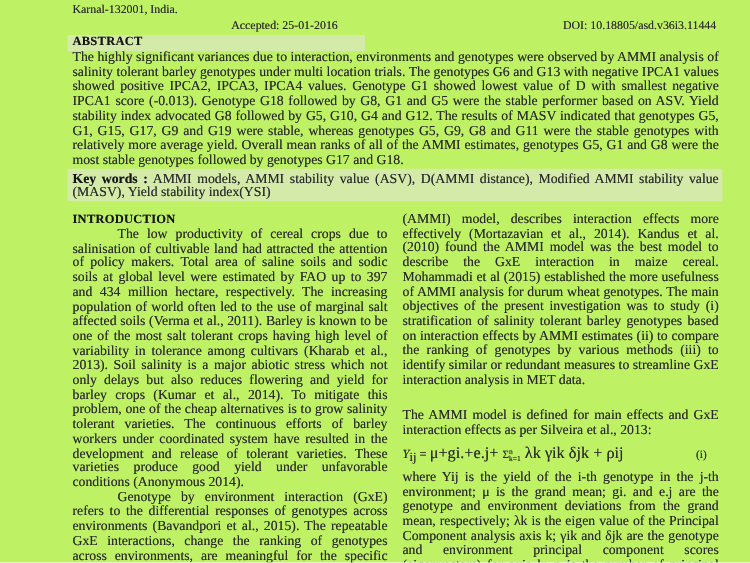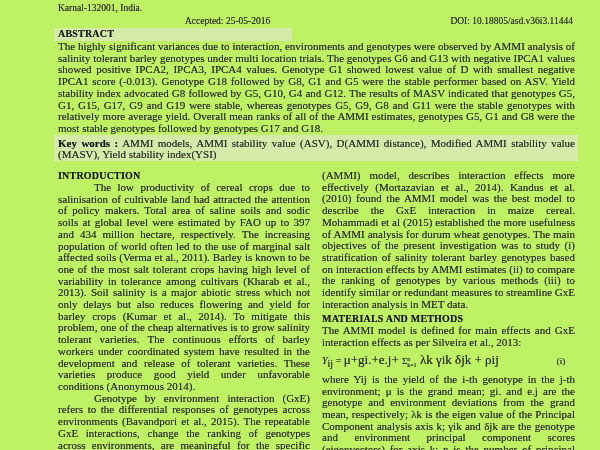--- a/index.html
+++ b/index.html
@@ -29,21 +29,21 @@
   .abstract-head{margin-top:2px;}
   p{margin:0;font-size:11px;line-height:11.7px;text-align:justify;position:relative;z-index:1;}
   .abstract-body{margin-top:1px;}
   .keywords{margin-top:3px;}
   .keywords b{color:#151515;}
   .columns{display:flex;gap:12px;margin-top:9px;align-items:flex-start;}
   .col-left{width:252px;flex:none;}
   .col-right{width:253px;flex:none;}
   .indent{text-indent:36px;}
   .col-right .sec{margin-top:3px;}
-  .methods-intro{margin-top:0;}
+  .methods-intro{margin-top:17px;}
   .formula{
     position:relative;z-index:1;
     font-size:10px;line-height:13px;
     margin:4px 0 4px 0;
     white-space:nowrap;
   }
   .formula .var{font-style:italic;}
   .formula sub{font-size:10px;}
   .formula .terms{font-size:13px;}
   .sum-limits{
@@ -56,21 +56,21 @@
 </style>
 </head>
 <body>
 
 <div class="page">
   <div class="content">
 
     <div class="affil">Karnal-132001, India.</div>
 
     <div class="meta-row">
-      <span class="meta-accepted">Accepted: 25-05-2016</span>
+      <span class="meta-accepted">Accepted: 25-01-2016</span>
       <span class="meta-doi">DOI: 10.18805/asd.v36i3.11444</span>
     </div>
 
     <div class="scan-band band-abstract"></div>
     <div class="scan-band band-keywords"></div>
 
     <h2 class="sec abstract-head">ABSTRACT</h2>
     <p class="abstract-body">The highly significant variances due to interaction, environments and genotypes were observed by AMMI analysis of salinity tolerant barley genotypes under multi location trials. The genotypes G6 and G13 with negative IPCA1 values showed positive IPCA2, IPCA3, IPCA4 values. Genotype G1 showed lowest value of D with smallest negative IPCA1 score (-0.013). Genotype G18 followed by G8, G1 and G5 were the stable performer based on ASV. Yield stability index advocated G8 followed by G5, G10, G4 and G12. The results of MASV indicated that genotypes G5, G1, G15, G17, G9 and G19 were stable, whereas genotypes G5, G9, G8 and G11 were the stable genotypes with relatively more average yield. Overall mean ranks of all of the AMMI estimates, genotypes G5, G1 and G8 were the most stable genotypes followed by genotypes G17 and G18.</p>
 
     <p class="keywords"><b>Key words :</b> <span>AMMI models, AMMI stability value (ASV), D(AMMI distance), Modified AMMI stability value (MASV), Yield stability index(YSI)</span></p>
@@ -78,21 +78,20 @@
     <div class="columns">
 
       <div class="col-left">
         <h2 class="sec">INTRODUCTION</h2>
         <p class="indent">The low productivity of cereal crops due to salinisation of cultivable land had attracted the attention of policy makers. Total area of saline soils and sodic soils at global level were estimated by FAO up to 397 and 434 million hectare, respectively. The increasing population of world often led to the use of marginal salt affected soils (Verma et al., 2011). Barley is known to be one of the most salt tolerant crops having high level of variability in tolerance among cultivars (Kharab et al., 2013). Soil salinity is a major abiotic stress which not only delays but also reduces flowering and yield for barley crops (Kumar et al., 2014). To mitigate this problem, one of the cheap alternatives is to grow salinity tolerant varieties. The continuous efforts of barley workers under coordinated system have resulted in the development and release of tolerant varieties. These varieties produce good yield under unfavorable conditions (Anonymous 2014).</p>
         <p class="indent">Genotype by environment interaction (GxE) refers to the differential responses of genotypes across environments (Bavandpori et al., 2015). The repeatable GxE interactions, change the ranking of genotypes across environments, are meaningful for the specific breeding strategy (Sabaghnia et al., 2008). Several statistical models</p>
       </div>
 
       <div class="col-right">
         <p>(AMMI) model, describes interaction effects more effectively (Mortazavian et al., 2014). Kandus et al. (2010) found the AMMI model was the best model to describe the GxE interaction in maize cereal. Mohammadi et al (2015) established the more usefulness of AMMI analysis for durum wheat genotypes. The main objectives of the present investigation was to study (i) stratification of salinity tolerant barley genotypes based on interaction effects by AMMI estimates (ii) to compare the ranking of genotypes by various methods (iii) to identify similar or redundant measures to streamline GxE interaction analysis in MET data.</p>
-        <h2 class="sec">MATERIALS AND METHODS</h2>
         <p class="methods-intro">The AMMI model is defined for main effects and GxE interaction effects as per Silveira et al., 2013:</p>
 
         <div class="formula">
           <span class="var">Y</span><sub>ij</sub><span> = </span><span class="terms">μ+gi.+e.j+ </span><span class="sigma">Σ</span><span class="sum-limits"><span>n</span><span>k=1</span></span><span class="terms"> λk γik δjk + ρij</span><span class="eq-no">(i)</span>
         </div>
 
         <p>where Yij is the yield of the i-th genotype in the j-th environment; μ is the grand mean; gi. and e.j are the genotype and environment deviations from the grand mean, respectively; λk is the eigen value of the Principal Component analysis axis k; γik and δjk are the genotype and environment principal component scores (eigenvectors) for axis k; n is the number of principal components retained in the model</p>
       </div>
 
     </div>

